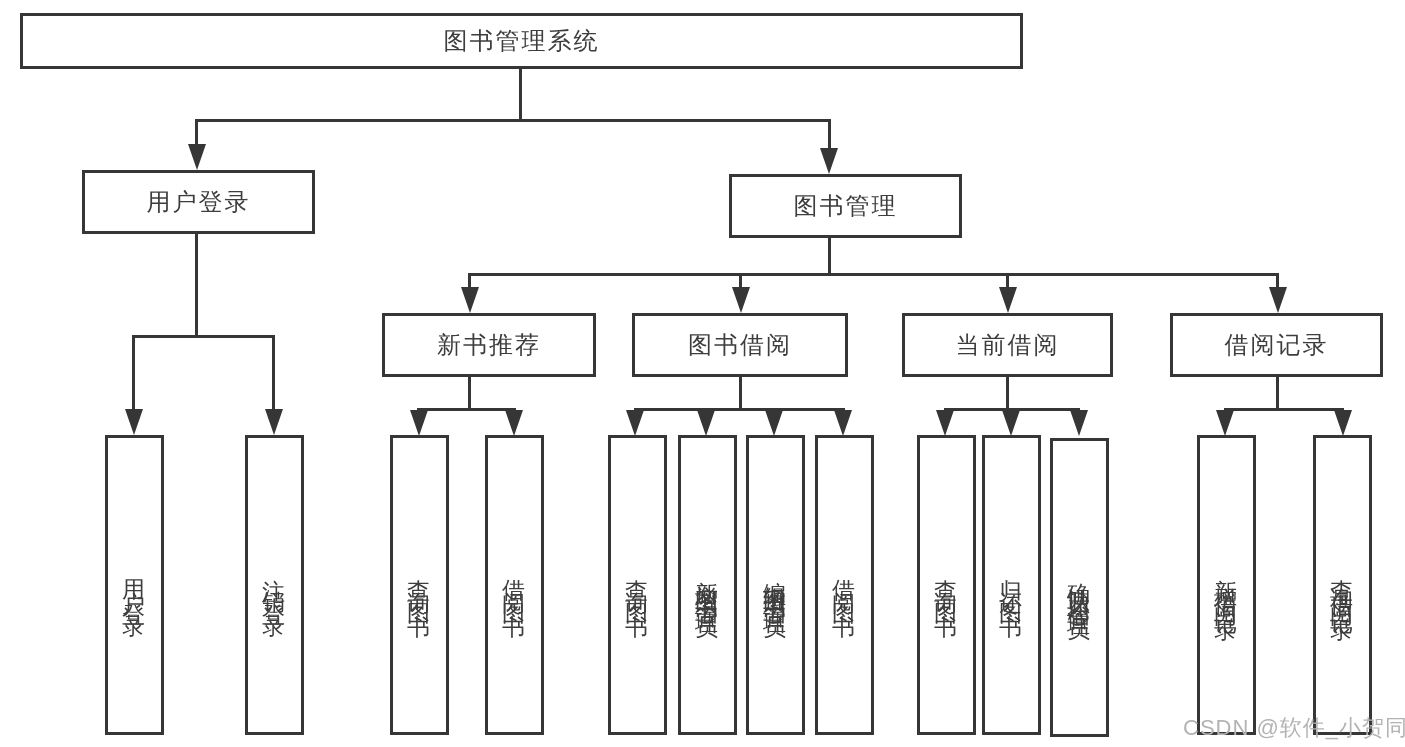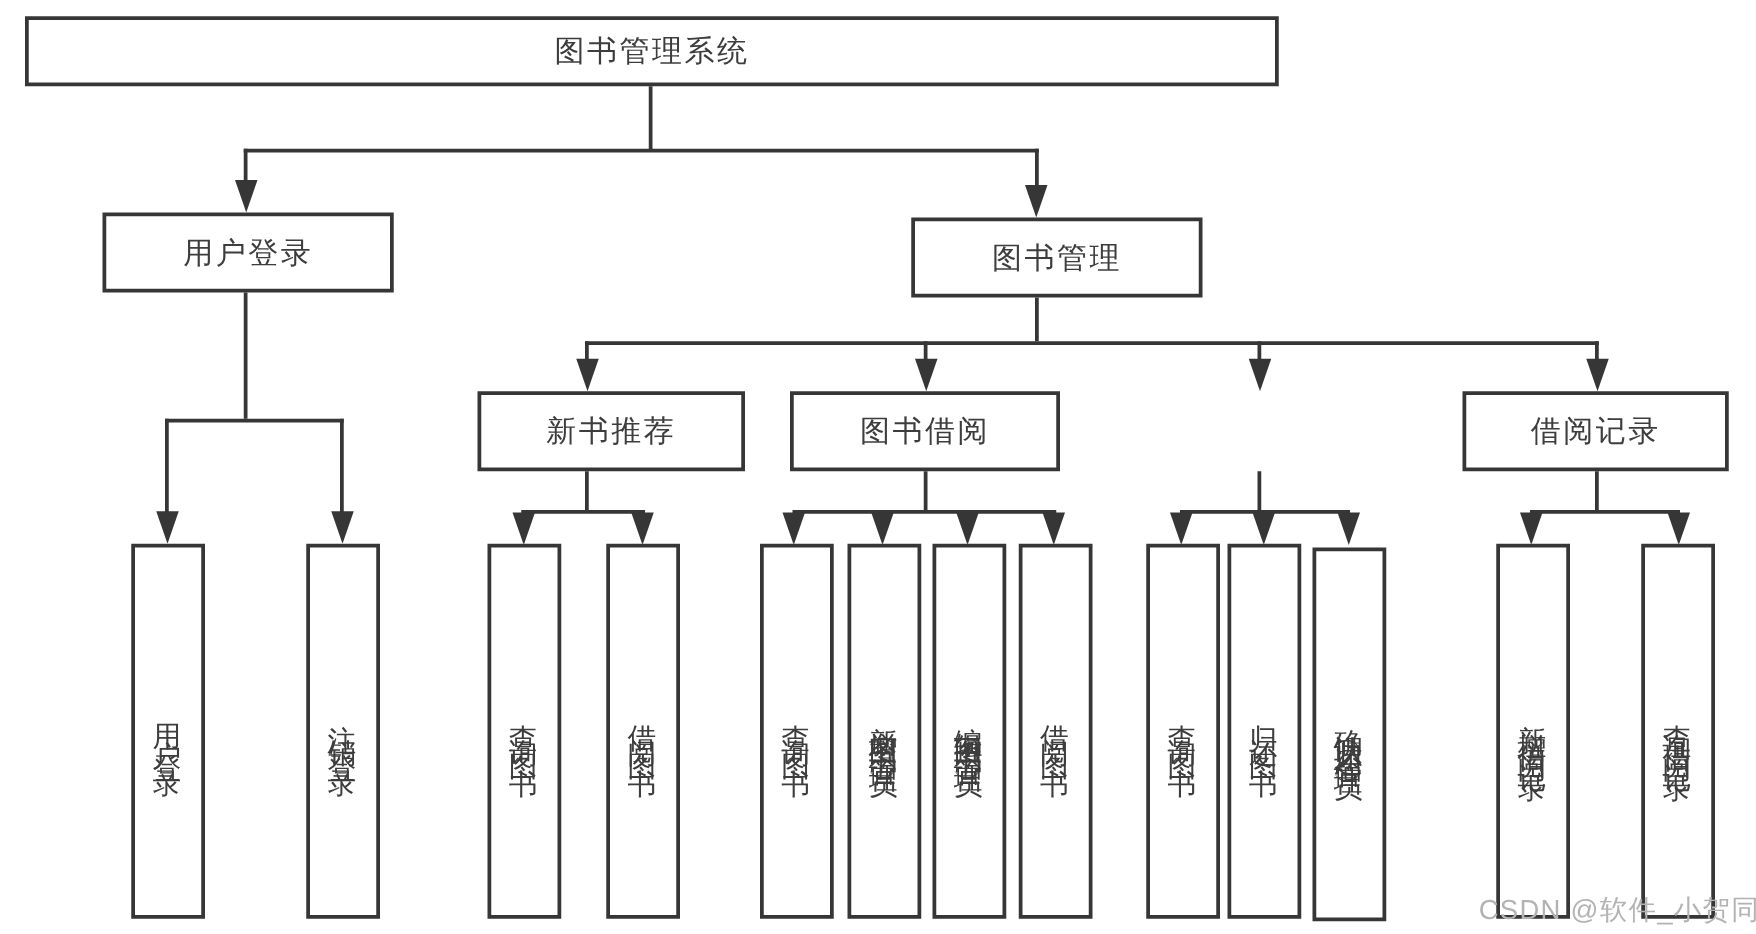--- a/index.html
+++ b/index.html
@@ -89,20 +89,21 @@
     <div class="vline" style="left:739px; top:273px; height:16px;"></div>
     <div class="arrow" style="left:732px; top:287px;"></div>
     <div class="vline" style="left:1006px; top:273px; height:16px;"></div>
     <div class="arrow" style="left:999px; top:287px;"></div>
     <div class="vline" style="left:1276px; top:273px; height:16px;"></div>
     <div class="arrow" style="left:1269px; top:287px;"></div>
   </div>
 
   <div class="node" style="left:363px; top:313px; width:214px; height:64px;margin-left:19px;">新书推荐</div>
   <div class="node" style="left:632px; top:313px; width:216px; height:64px;text-align:center;">图书借阅</div>
+  <div class="node" style="left:902px; top:313px; width:211px; height:64px;">当前借阅</div>
   <div class="node" style="left:1170px; top:313px; width:213px; height:64px;">借阅记录</div>
 
   <div>
     <div class="vline" style="left:468px; top:377px; height:31px;"></div>
     <div class="hline" style="left:417px; top:408px; width:99px;"></div>
     <div class="arrow" style="left:410px; top:410px;"></div>
     <div class="arrow" style="left:505px; top:410px;"></div>
   </div>
 
   <div>

